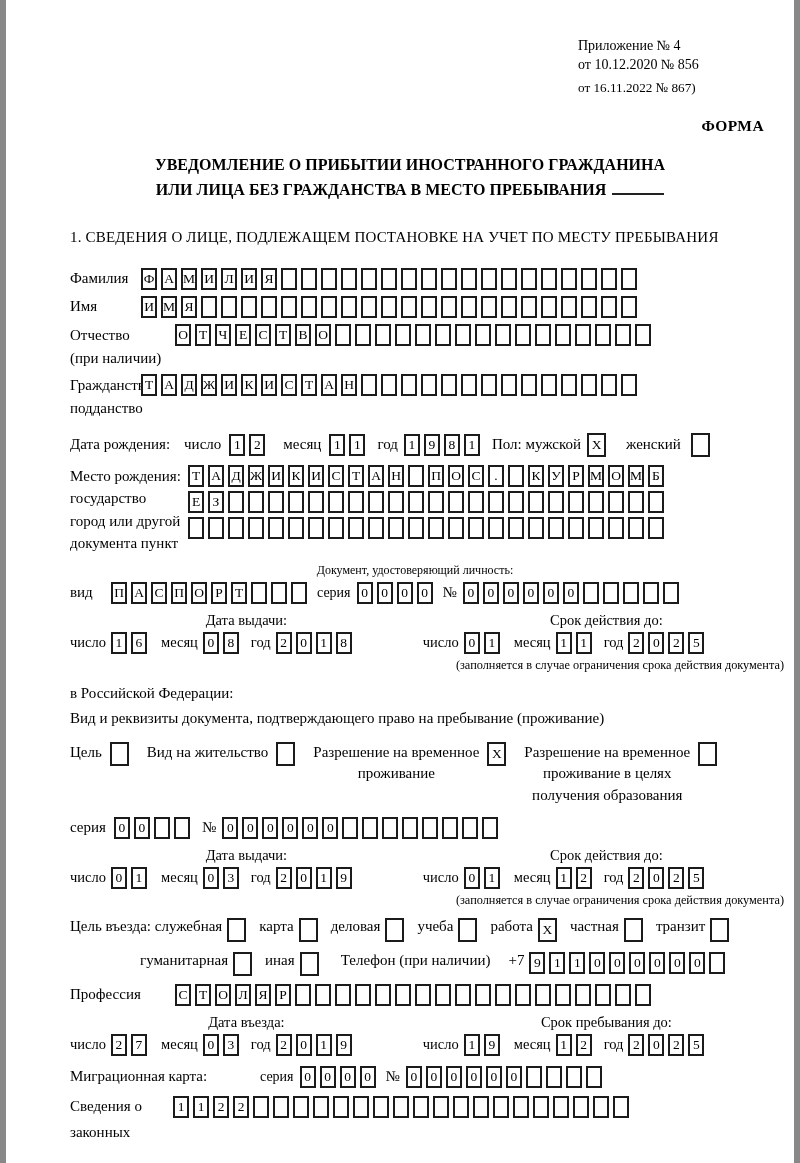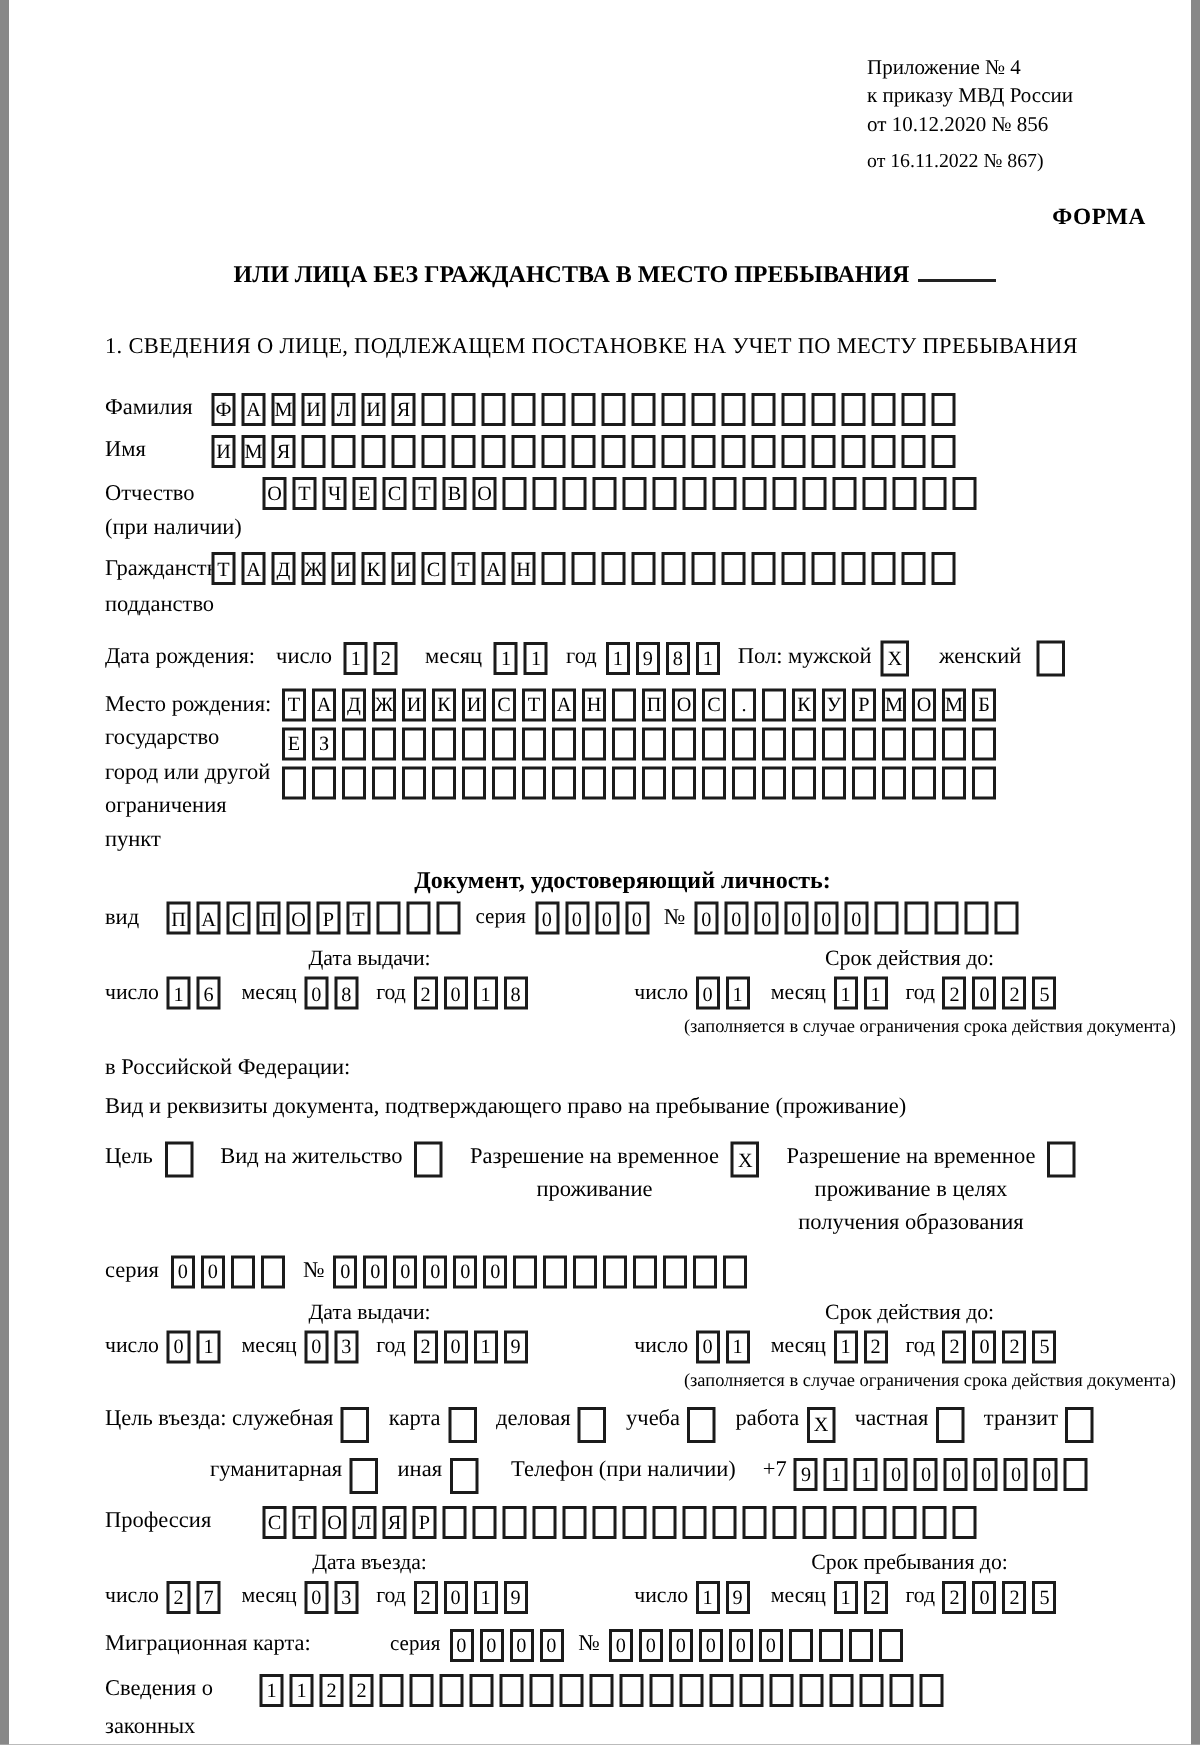--- a/index.html
+++ b/index.html
@@ -31,21 +31,21 @@
   .twocol { display:flex; align-items:flex-start; margin-top:6px; }
   .lblcol { width:71px; flex:0 0 71px; line-height:1.55; white-space:nowrap; }
   .gap6{margin-right:6px;} .gap8{margin-right:8px;} .gap10{margin-right:10px;} .gap14{margin-right:14px;} 
 
   
   .block { display:flex; align-items:flex-start; margin-top:8px; }
   .block .labels { width:118px; flex:0 0 118px; line-height:1.5; }
   .block .rows .cells { display:flex; margin-top:4px; }
   .block .rows .cells:first-child { margin-top:0; }
 
-  .doc-heading { text-align:center; font-weight:bold; font-size:16px; margin-top:8px; padding-right:30px; }
+  .doc-heading { text-align:center; font-weight:normal; font-size:12px; margin-top:8px; padding-right:30px; }
 
   
   .date-pair { display:flex; margin-top:8px; }
   .dp-half { width:49%; }
   .dp-head { text-align:center; font-size:14.5px; margin-bottom:3px; }
   .dp-row { display:flex; align-items:center; white-space:nowrap; }
   .dp-row .lbl { font-size:14.5px; margin-right:5px; }
   .dp-note { font-size:12.3px; text-align:right; margin-top:4px; padding-right:6px; }
 
   .permit-row { display:flex; align-items:flex-start; margin-top:10px; }
@@ -55,27 +55,27 @@
   .purpose-row .lbl { margin-right:5px; }
   .purpose-row .checkbox { margin-right:9px; }
 </style>
 </head>
 <body>
 
 <div class="page">
 
   <div class="hdr-block">
     <div>Приложение № 4</div>
-    <div>к приказу МВД России</div>
     <div>от 10.12.2020 № 856</div>
     <div class="small">от 16.11.2022 № 867)</div>
   </div>
   <div class="forma">ФОРМА</div>
 
   <div class="title">
+    <div>УВЕДОМЛЕНИЕ О ПРИБЫТИИ ИНОСТРАННОГО ГРАЖДАНИНА</div>
     <div><span>ИЛИ ЛИЦА БЕЗ ГРАЖДАНСТВА В МЕСТО ПРЕБЫВАНИЯ</span><span class="blank-line"></span></div>
   </div>
 
   <div class="sec-heading">1. СВЕДЕНИЯ О ЛИЦЕ, ПОДЛЕЖАЩЕМ ПОСТАНОВКЕ НА УЧЕТ ПО МЕСТУ ПРЕБЫВАНИЯ</div>
 
   <div class="row" style="margin-top:22px;">
     <span class="lbl lblw">Фамилия</span>
     <span class="cells">
         <span class="cell">Ф</span>
         <span class="cell">А</span>
@@ -230,21 +230,21 @@
     <span class="cells checkbox">
         <span class="cell"></span>
       </span>
   </div>
 
   <div class="block">
     <div class="labels">
       <div>Место рождения:</div>
       <div>государство</div>
       <div>город или другой</div>
-      <div>ограничения пункт</div>
+      <div>документа пункт</div>
     </div>
     <div class="rows">
       <span class="cells">
           <span class="cell">Т</span>
           <span class="cell">А</span>
           <span class="cell">Д</span>
           <span class="cell">Ж</span>
           <span class="cell">И</span>
           <span class="cell">К</span>
           <span class="cell">И</span>

